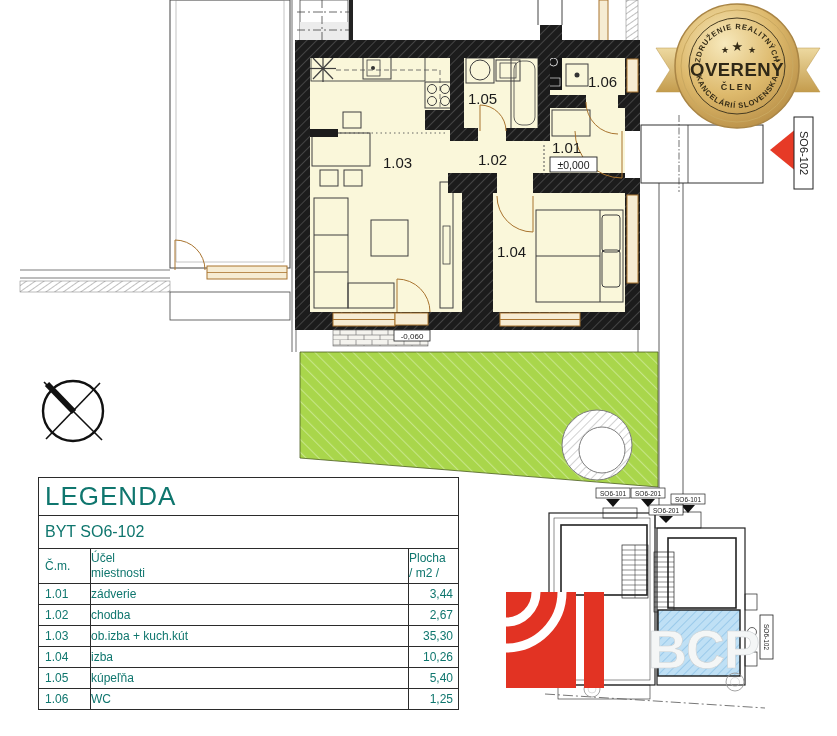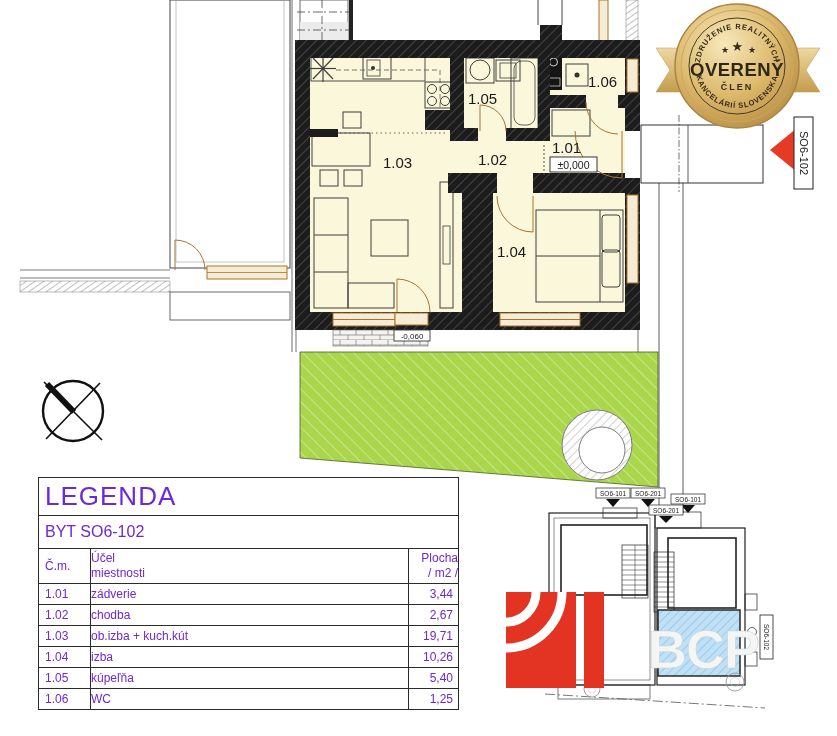--- a/index.html
+++ b/index.html
@@ -1,30 +1,30 @@
 <!DOCTYPE html>
 <html><head>
 <meta charset="utf-8">
 <style>
   html,body{margin:0;padding:0;background:#fff;}
   .canvas{position:relative;width:837px;height:736px;background:#ffffff;overflow:hidden;
           font-family:"Liberation Sans",sans-serif;}
   .plan-svg{position:absolute;left:0;top:0;}
   
   .legend{position:absolute;left:38px;top:477px;width:421px;border-collapse:collapse;
-          background:#fff;table-layout:fixed;color:#6d28d9;}
+          background:#fff;table-layout:fixed;color:#0f766e;}
   .legend td,.legend th{border:1px solid #2b2b2b;font-weight:normal;font-size:12px;
           vertical-align:middle;padding:0;}
   .legend .title-cell{font-size:26px;letter-spacing:1px;padding:3px 6px;height:30px;}
   .legend .sub-cell{font-size:16px;padding:6px 6px;height:20px;}
   .legend .hdr{white-space:pre-line;line-height:1.25;height:34px;}
   .legend .c-no{width:52px;padding-left:6px;text-align:left;}
   .legend .c-name{text-align:left;}
   .legend .c-area{width:50px;text-align:right;padding-right:5px;}
-  .legend .hdr.c-area{text-align:right;padding-right:0;margin-top:20px;}
+  .legend .hdr.c-area{text-align:left;padding-right:0;margin-top:20px;}
   .legend tr.data{height:21px;}
 </style>
 </head>
 <body>
 
 <div class="canvas">
 
 <svg class="plan-svg" width="837" height="736" viewBox="0 0 837 736">
   <defs>
     <pattern id="wallHatch" width="7" height="7" patternUnits="userSpaceOnUse" patternTransform="rotate(45)">
@@ -340,21 +340,21 @@
     <td class="c-area">3,44</td>
   </tr>
   <tr class="data">
     <td class="c-no">1.02</td>
     <td class="c-name">chodba</td>
     <td class="c-area">2,67</td>
   </tr>
   <tr class="data">
     <td class="c-no">1.03</td>
     <td class="c-name">ob.izba + kuch.kút</td>
-    <td class="c-area">19,71</td>
+    <td class="c-area">35,30</td>
   </tr>
   <tr class="data">
     <td class="c-no">1.04</td>
     <td class="c-name">izba</td>
     <td class="c-area">10,26</td>
   </tr>
   <tr class="data">
     <td class="c-no">1.05</td>
     <td class="c-name">kúpeľňa</td>
     <td class="c-area">5,40</td>

